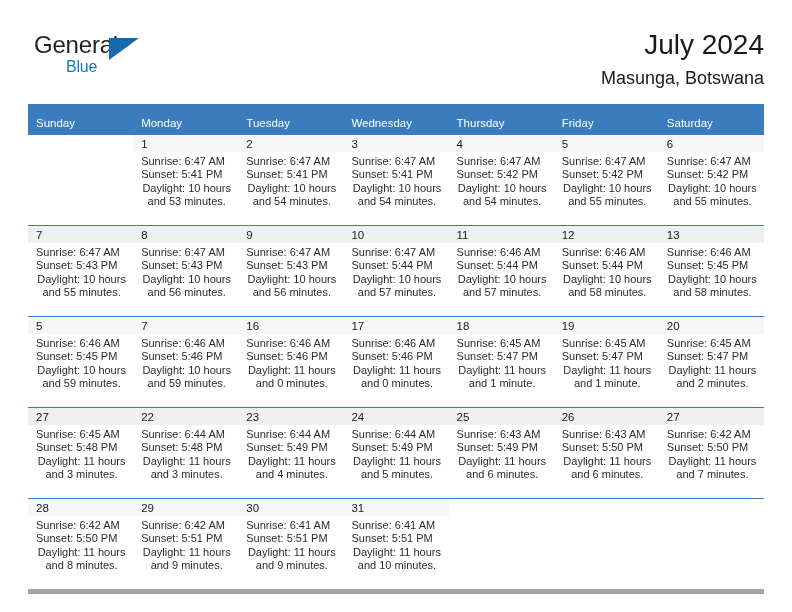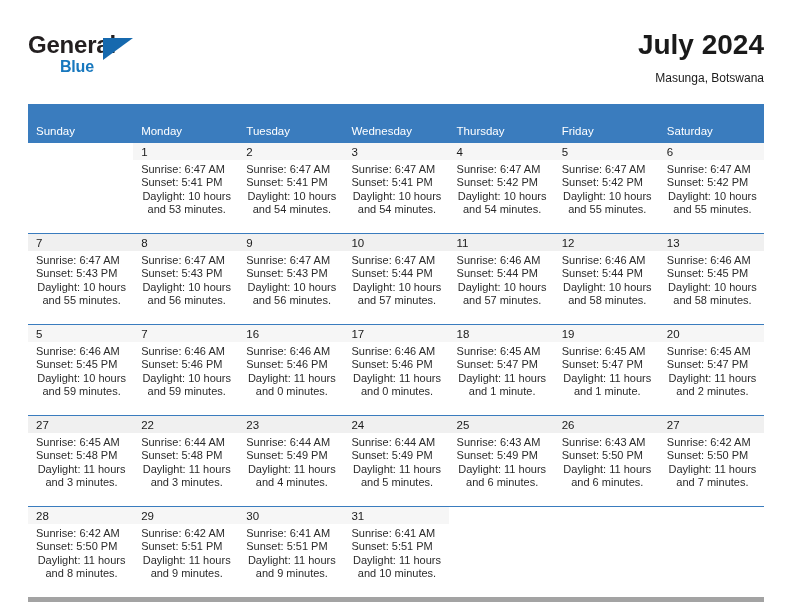--- a/index.html
+++ b/index.html
@@ -17,22 +17,22 @@
   }
 
   
   .header {
     position: absolute;
     left: 28px; top: 28px;
     width: 736px; height: 70px;
   }
   .brand {
     position: absolute;
-    left: 0; top: 4px;
-    width: 170px; height: 60px; font-weight: bold;
+    left: 6px; top: 4px;
+    width: 170px; height: 60px;
   }
   .brand-general {
     position: absolute;
     left: 0; top: 0;
     font-size: 24px;
     color: #231f20;
     letter-spacing: -0.2px;
     line-height: 26px;
     font-family: "Liberation Sans", sans-serif;
   }
@@ -56,46 +56,46 @@
   .title-block {
     position: absolute;
     right: 0; top: 0;
     text-align: right;
   }
   .cal-title {
     font-size: 28px;
     color: #1a1a1a;
     line-height: 34px;
     white-space: nowrap;
-    font-weight: bold;
+    font-weight: normal;
     margin: 0;
   }
   .cal-subtitle {
-    font-size: 12px;
+    font-size: 18px;
     color: #1a1a1a;
     line-height: 20px;
     margin-top: 6px;
     white-space: nowrap;
   }
 
   
   .calendar {
     position: absolute;
     left: 28px; top: 104px;
     width: 736px;
     border-collapse: collapse;
     table-layout: fixed;
   }
   .calendar th {
     background: #3a7cbe;
     color: #ffffff;
     font-size: 11.5px;
     font-weight: normal;
     text-align: left;
-    padding: 21px 0 5px 8px;
+    padding: 13px 0 5px 8px;
     height: 21px;
     border: none;
   }
   .calendar td {
     vertical-align: top;
     padding: 0;
     border: none;
     height: 90px;
     border-top: 1px solid #3a7cbe;
   }

